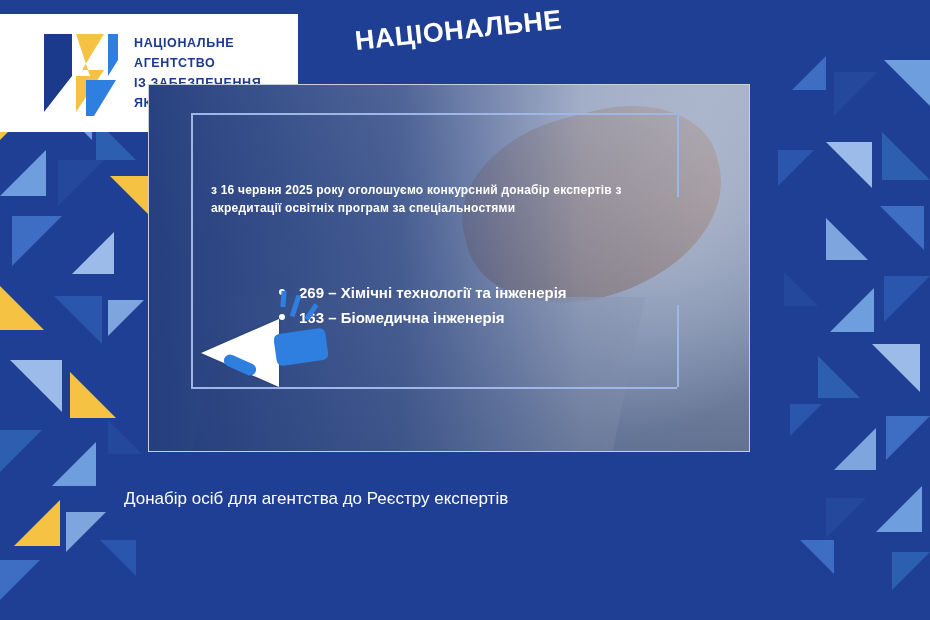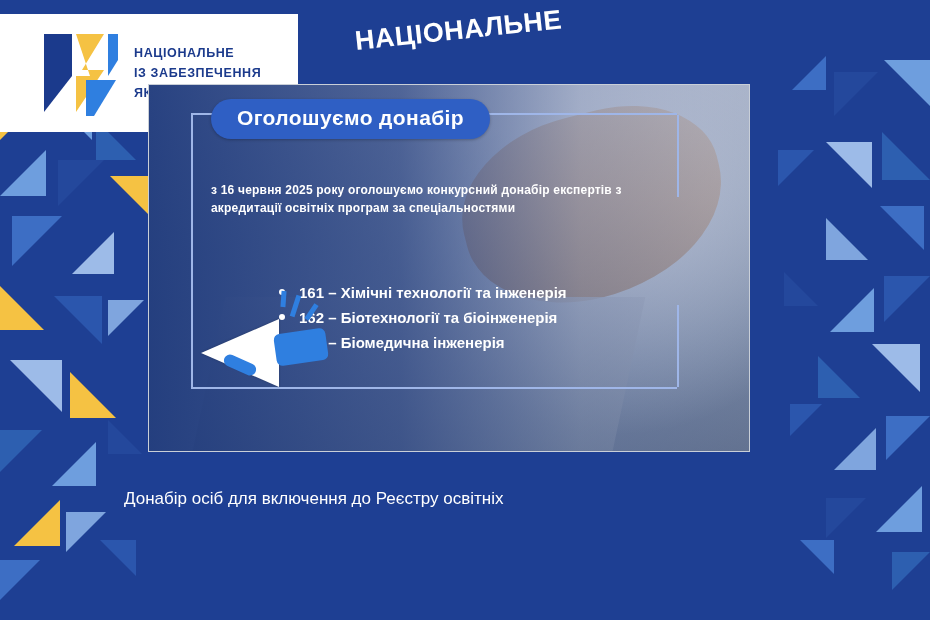--- a/index.html
+++ b/index.html
@@ -187,50 +187,49 @@
     <div class="logo-mark">
       <svg width="78" height="86" viewBox="0 0 78 86" xmlns="http://www.w3.org/2000/svg">
         <polygon points="2,4 30,4 30,46 2,82" fill="#1b3a8c"></polygon>
         <polygon points="34,4 62,4 40,40 62,40 34,82 34,46 48,46" fill="#f5c243"></polygon>
         <polygon points="66,4 76,4 76,30 66,46" fill="#2f7fe0"></polygon>
         <polygon points="44,50 74,50 52,86 44,86" fill="#2f7fe0"></polygon>
       </svg>
     </div>
     <div class="logo-text">
       <div>НАЦІОНАЛЬНЕ</div>
+      <div>АГЕНТСТВО</div>
       <div>ІЗ ЗАБЕЗПЕЧЕННЯ</div>
       <div>ЯКОСТІ ВИЩОЇ ОСВІТИ</div>
     </div>
   </div>
 
   <div class="poster">
     <div class="poster-photo">
       <div class="photo-hand"></div>
       <div class="photo-laptop"></div>
     </div>
     <div class="poster-tint"></div>
     <div class="poster-frame"></div>
 
-    <div class="poster-badge">Оголошуємо донабір</div>
     <div class="poster-lead">з 16 червня 2025 року оголошуємо конкурсний донабір експертів з акредитації освітніх програм за спеціальностями</div>
 
     <ul class="poster-list">
-      <li>161 – Хімічні технології та інженерія</li>
-      <li>162 – Біотехнології та біоінженерія</li>
+      <li>269 – Хімічні технології та інженерія</li>
       <li>163 – Біомедична інженерія</li>
     </ul>
 
     <div class="megaphone">
       <div class="spark s3"></div>
       <div class="spark s1"></div>
       <div class="spark s2"></div>
       <div class="mega-cone"></div>
       <div class="mega-body"></div>
       <div class="mega-handle"></div>
     </div>
 
   </div>
 
   <div class="caption">
-    <div>Донабір осіб для включення до Реєстру освітніх</div>
+    <div>Донабір осіб для агентства до Реєстру експертів</div>
   </div>
 
 </div>
 
 </body></html>

